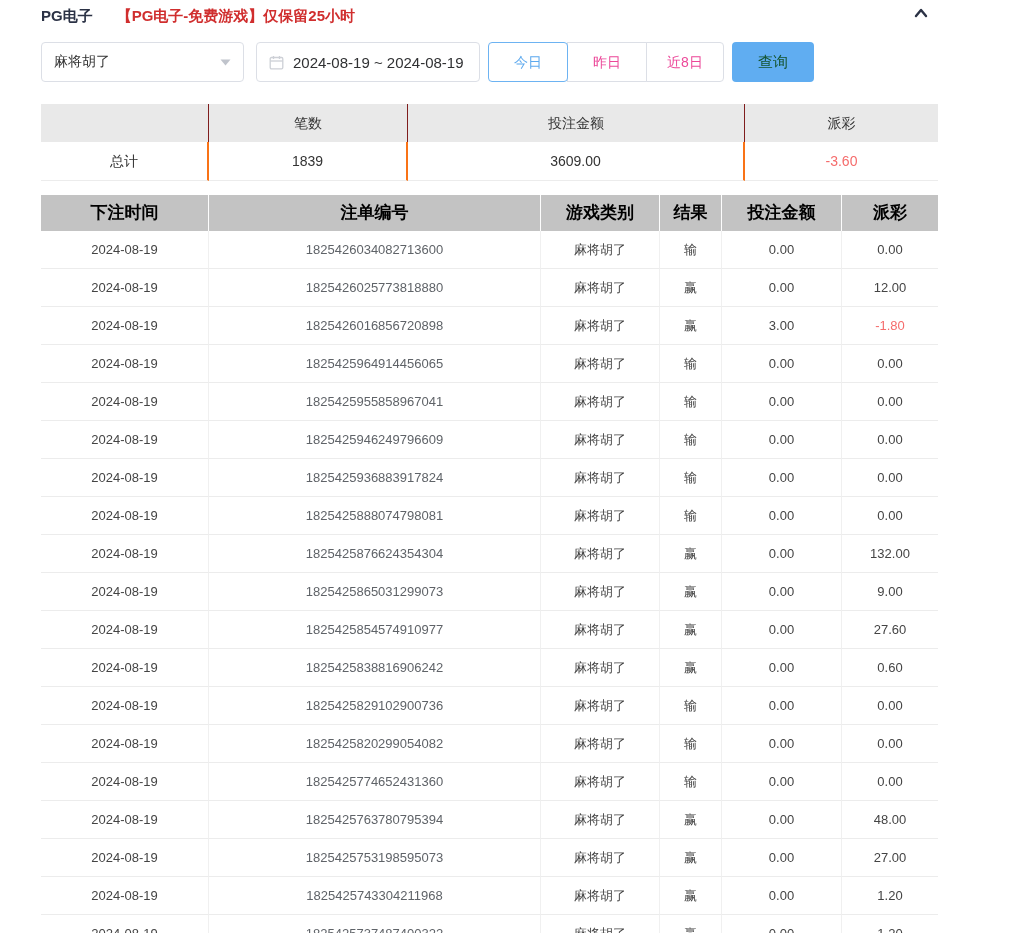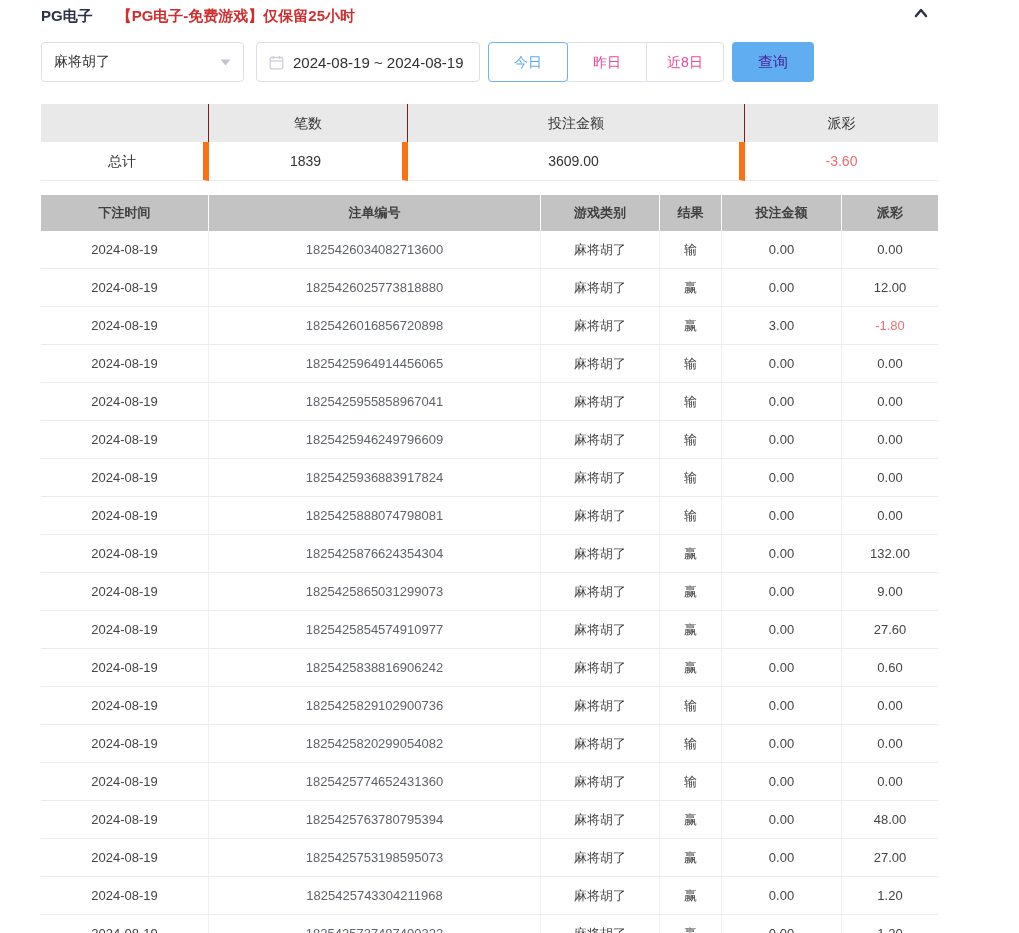--- a/index.html
+++ b/index.html
@@ -20,35 +20,35 @@
   .filter-row { margin-top: 16px; height: 40px; display: flex; align-items: center; }
   .ctrl { height: 40px; border: 1px solid #dcdfe6; border-radius: 4px; background: #fff; display: flex; align-items: center; font-size: 14px; color: #333; }
   .game-select { width: 203px; padding: 0 12px; justify-content: space-between; cursor: pointer; }
   .date-input { width: 224px; margin-left: 12px; padding: 4px 12px; cursor: pointer; }
   .date-input .txt { margin-left: 9px; font-size: 15px; color: #303133; }
   .btn-group { display: flex; margin-left: 8px; justify-content: center; }
   .qbtn { height: 40px; width: 80px; background: #fff; border: 1px solid #dcdfe6; font-size: 14px; color: #ec4899; text-align: center; line-height: 38px; cursor: pointer; }
   .qbtn.active { border: 1px solid #6db3f2; color: #5da9ee; border-radius: 4px; position: relative; z-index: 2; }
   .qbtn.mid { margin-left: -1px; }
   .qbtn.last { margin-left: -1px; border-radius: 0 4px 4px 0; width: 78px; }
-  .search-btn { height: 40px; width: 82px; margin-left: 8px; background: #60adf1; border: none; border-radius: 4px; color: #4c1d95; font-size: 15px; cursor: pointer; font-family: inherit; }
+  .search-btn { height: 40px; width: 82px; margin-left: 8px; background: #60adf1; border: none; border-radius: 4px; color: #14532d; font-size: 15px; cursor: pointer; font-family: inherit; }
 
   
   .summary { margin-top: 22px; width: 897px; }
   .s-row { display: grid; grid-template-columns: 168px 199px 337px 193px; }
   .s-cell { height: 38px; line-height: 38px; text-align: center; font-size: 14px; color: #333; border-right: 1px solid #7f1d1d; }
   .s-cell:last-child { border-right: none; }
   .s-head .s-cell { background: #e9e9e9; }
-  .s-data .s-cell { background: #fff; border-right: 6px solid #f97316; border-bottom: 1px solid #ececec; height: 39px; line-height: 39px; }
+  .s-data .s-cell { background: #fff; border-right: 2px solid #f97316; border-bottom: 1px solid #ececec; height: 39px; line-height: 39px; }
   .s-data .s-cell:last-child { border-right: none; }
 
   
   .main-table { margin-top: 14px; width: 897px; }
   .t-row { display: grid; grid-template-columns: 168px 332px 119px 62px 120px 96px; }
-  .t-head .cell { height: 36px; line-height: 36px; background: #c3c3c3; color: #404040; font-weight: bold; font-size: 13px; text-align: center; border-right: 1px solid #fdfdfd; }
+  .t-head .cell { height: 36px; line-height: 36px; background: #c3c3c3; color: #000000; font-weight: bold; font-size: 17px; text-align: center; border-right: 1px solid #fdfdfd; }
   .t-head .cell:last-child { border-right: none; }
   .t-body .cell { height: 38px; line-height: 38px; font-size: 13px; color: #444; text-align: center; background: #fff; border-bottom: 1px solid #ececec; border-right: 1px solid #f0f0f0; overflow: hidden; white-space: nowrap; }
   .t-body .cell:last-child { border-right: none; }
   .t-body .cell.col-1 { color: #5f6368; }
   .neg { color: #f56c6c !important; }
 </style>
 </head>
 <body>
 
 <div class="page">

